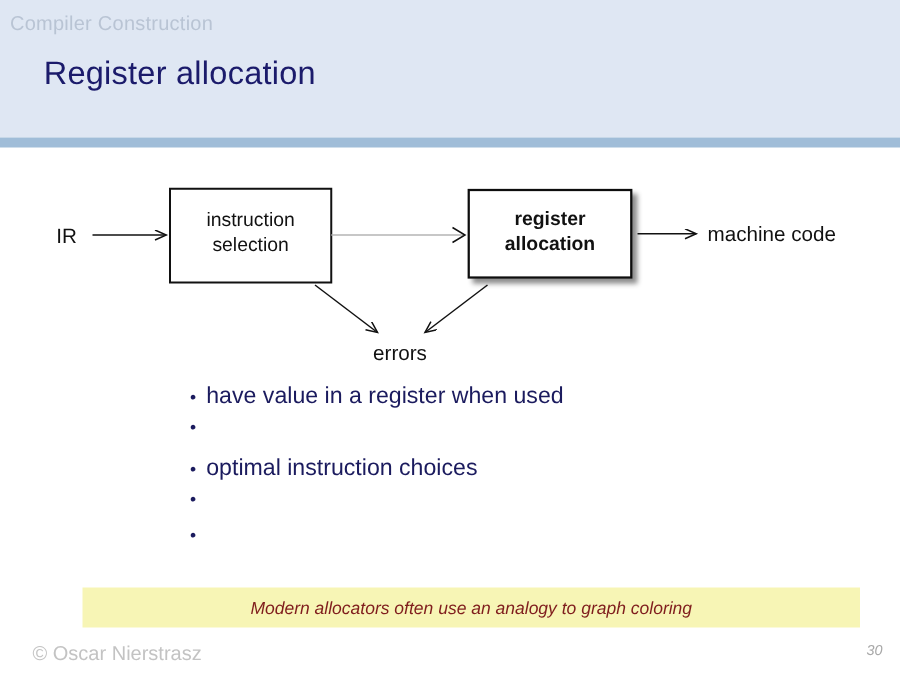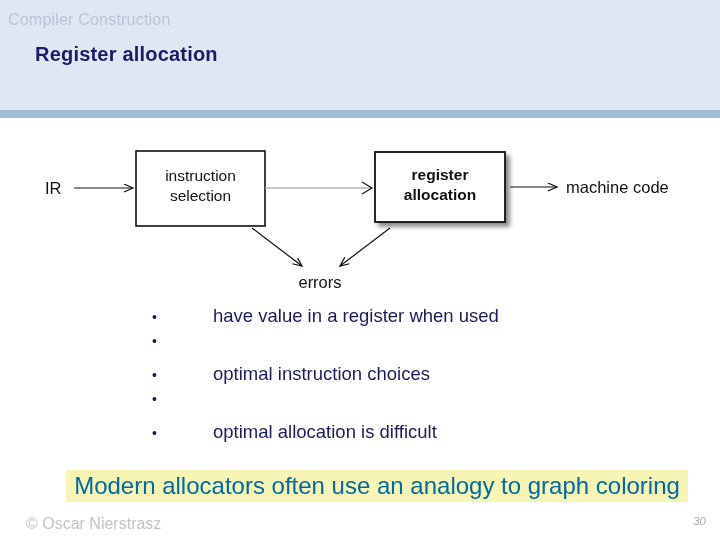--- a/index.html
+++ b/index.html
@@ -33,22 +33,22 @@
     position: absolute;
     left: 8px; top: 11px;
     font-size: 16px;
     color: #b9c4d4;
     letter-spacing: 0.2px;
     white-space: nowrap;
   }
   #slide-title {
     position: absolute;
     left: 35px; top: 43px;
-    font-size: 20px;
-    font-weight: bold;
+    font-size: 26px;
+    font-weight: normal;
     color: #1b1b6b;
     letter-spacing: 0.2px;
     white-space: nowrap;
   }
 
   
   #diagram {
     position: absolute;
     left: 0; top: 118px;
     width: 613px; height: 185px;
@@ -79,35 +79,36 @@
     color: #1b1b5e;
     font-size: 18.5px;
   }
   .bullet-mark {
     width: 13px;
     flex: 0 0 13px;
     font-size: 14px;
     line-height: 1;
     color: #1b1b5e;
   }
-  .bullet-text { white-space: nowrap; margin-left: 48px; }
+  .bullet-text { white-space: nowrap; }
 
   
   #callout {
     position: absolute;
     left: 66px; top: 470px;
     width: 622px; height: 32px;
     background: #f7f5b5;
     display: flex;
     align-items: center;
     justify-content: center;
   }
   #callout-text {
-    font-size: 24px;
-    color: #0369a1;
+    font-style: italic;
+    font-size: 14px;
+    color: #7f1d1d;
     white-space: nowrap;
   }
 
   
   #copyright {
     position: absolute;
     left: 26px; top: 515px;
     font-size: 16px;
     color: #c3c3c3;
     white-space: nowrap;
@@ -181,21 +182,20 @@
   </div>
   <div class="bullet-row">
     <span class="bullet-mark">•</span>
     <span class="bullet-text">optimal instruction choices</span>
   </div>
   <div class="bullet-row">
     <span class="bullet-mark">•</span>
   </div>
   <div class="bullet-row">
     <span class="bullet-mark">•</span>
-    <span class="bullet-text">optimal allocation is difficult</span>
   </div>
 </div>
 
 <div id="callout">
   <span id="callout-text">Modern allocators often use an analogy to graph coloring</span>
 </div>
 
 <div id="copyright">© Oscar Nierstrasz</div>
 <div id="page-number">30</div>
 

